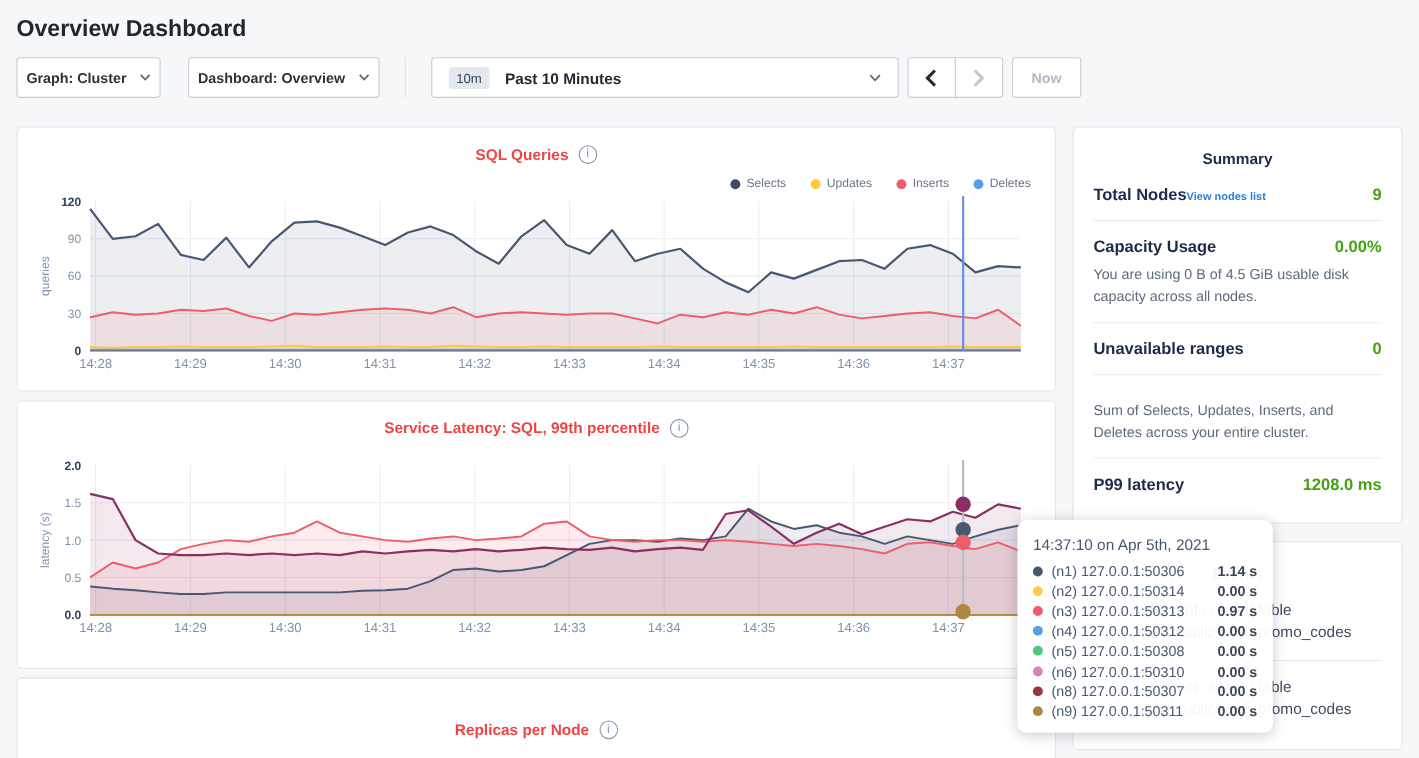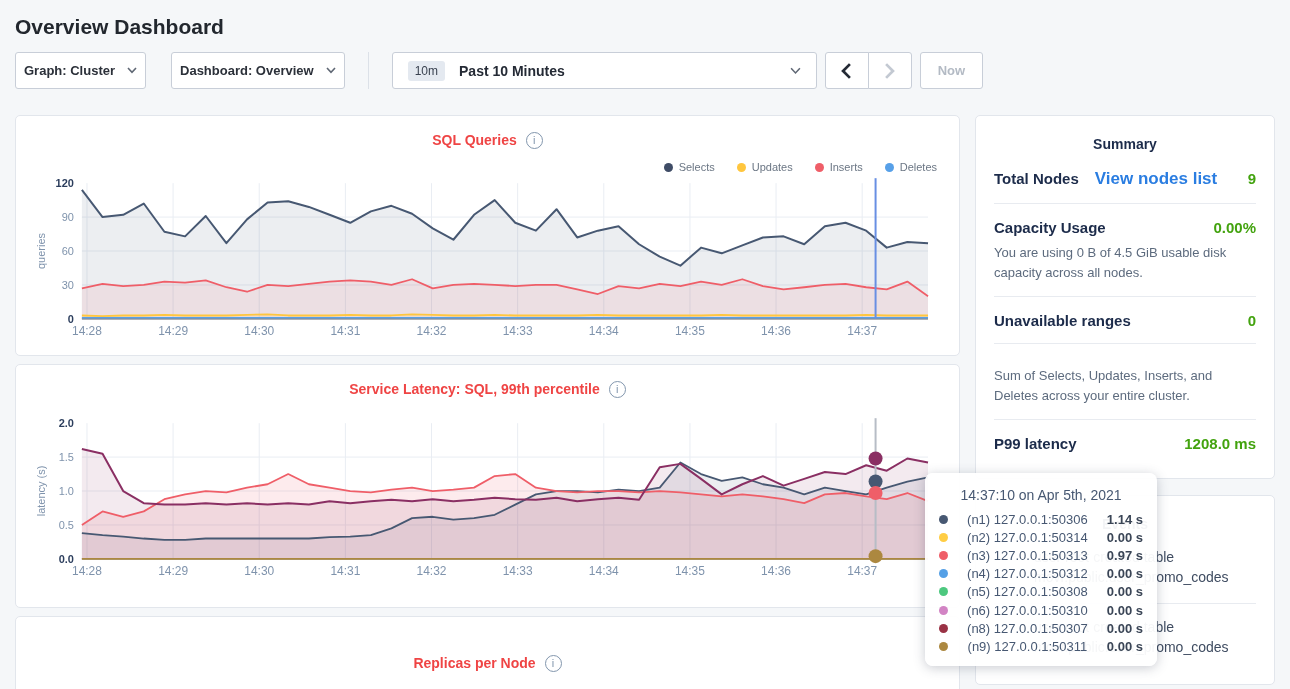--- a/index.html
+++ b/index.html
@@ -46,32 +46,32 @@
   .ldot{width:9px;height:9px;border-radius:50%;}
   svg.chart{display:block;width:100%;}
   .panel.clipped{margin-bottom:0;min-height:120px;}
   
   .card{background:#fff;border:1px solid #e2e6ec;border-radius:5px;padding:12px 18px;box-sizing:border-box;}
   .card h2{font-size:14px;font-weight:700;text-align:center;color:#1c2b4a;margin:8px 0 2px;}
   .srow{padding:15px 0 14px;border-bottom:1px solid #e8ebf0;}
   .srow:last-child{border-bottom:none;}
   .srow-head{display:flex;align-items:baseline;justify-content:center;}
   .slabel{font-size:15px;font-weight:700;color:#1c2b4a;}
-  .slink{font-size:17px;font-weight:700;color:#2a7de1;margin-left:16px;cursor:pointer;text-decoration:none;}
+  .slink{font-size:10px;font-weight:700;color:#2a7de1;margin-left:0;cursor:pointer;text-decoration:none;}
   .sval{font-size:15px;font-weight:700;color:#43a30f;margin-left:auto;}
   .sdesc{font-size:13px;color:#5d6b7e;line-height:1.5;margin-top:7px;}
   
   .events-card{margin-top:16px;min-height:185px;}
   .event{padding:13px 0 15px 40px;border-bottom:1px solid #e8ebf0;font-size:14px;color:#3f4c61;
       line-height:1.45;cursor:pointer;}
   .event:last-child{border-bottom:none;}
   
   .tooltip{position:absolute;left:925px;top:473px;width:232px;box-sizing:border-box;
       background:rgba(255,255,255,0.95);border-radius:8px;box-shadow:0 2px 12px rgba(60,70,90,0.28);
-      padding:12px 14px 10px;z-index:50;text-align:center;}
+      padding:12px 14px 10px;z-index:50;}
   .tt-head{font-size:14px;color:#475872;margin:2px 0 7px;}
   .tt-row{display:flex;align-items:center;gap:8px;font-size:13px;color:#475872;height:18.2px;}
   .tt-dot{width:9px;height:9px;border-radius:50%;flex:0 0 auto;}
   .tt-label{flex:1;white-space:nowrap;}
   .tt-val{font-weight:700;color:#3a4556;white-space:nowrap;}
 </style>
 </head>
 <body>
 
 <div class="page">

